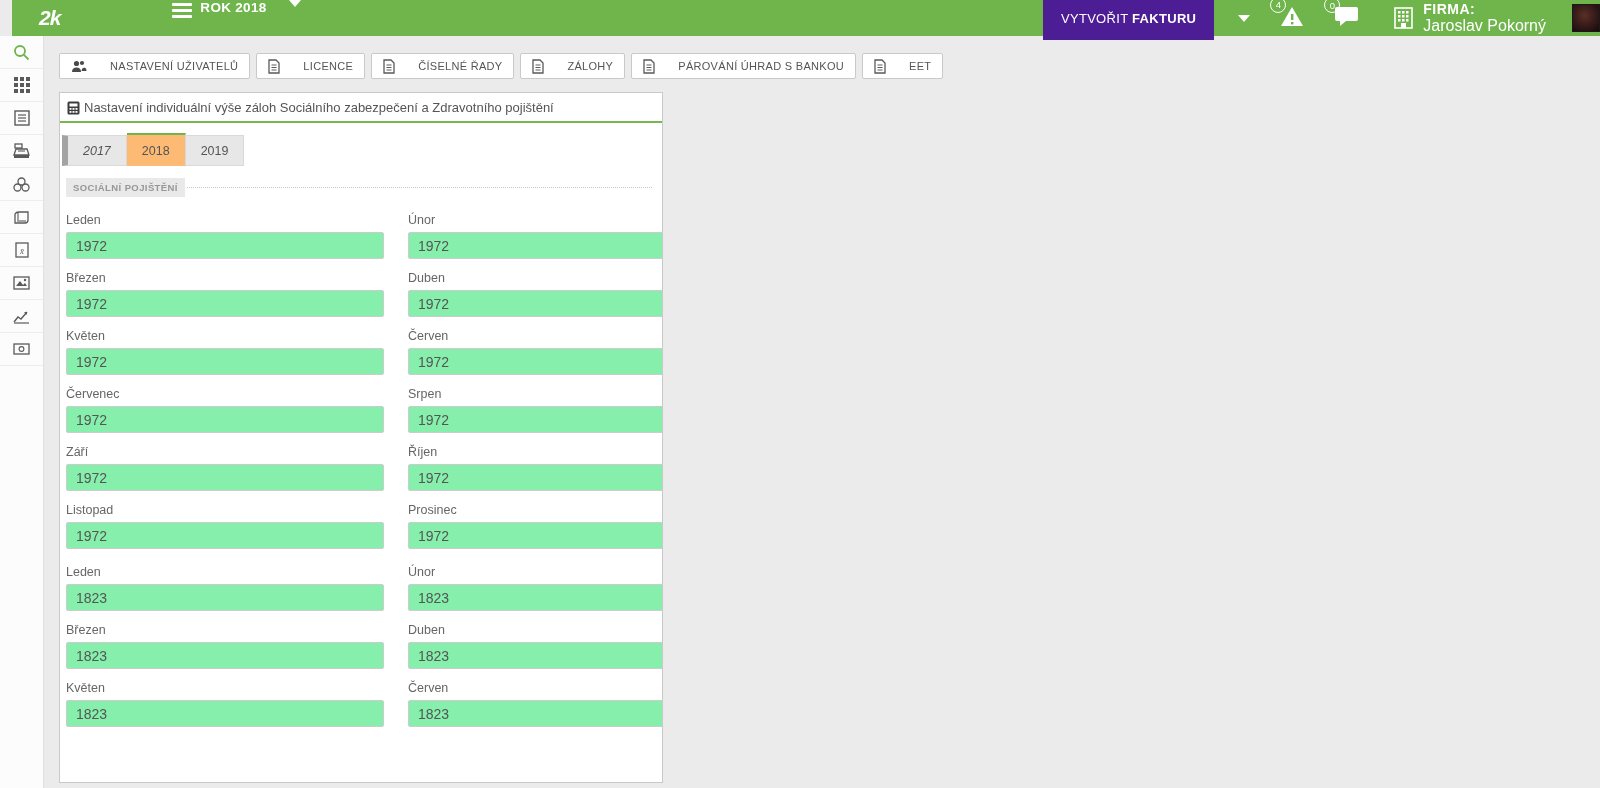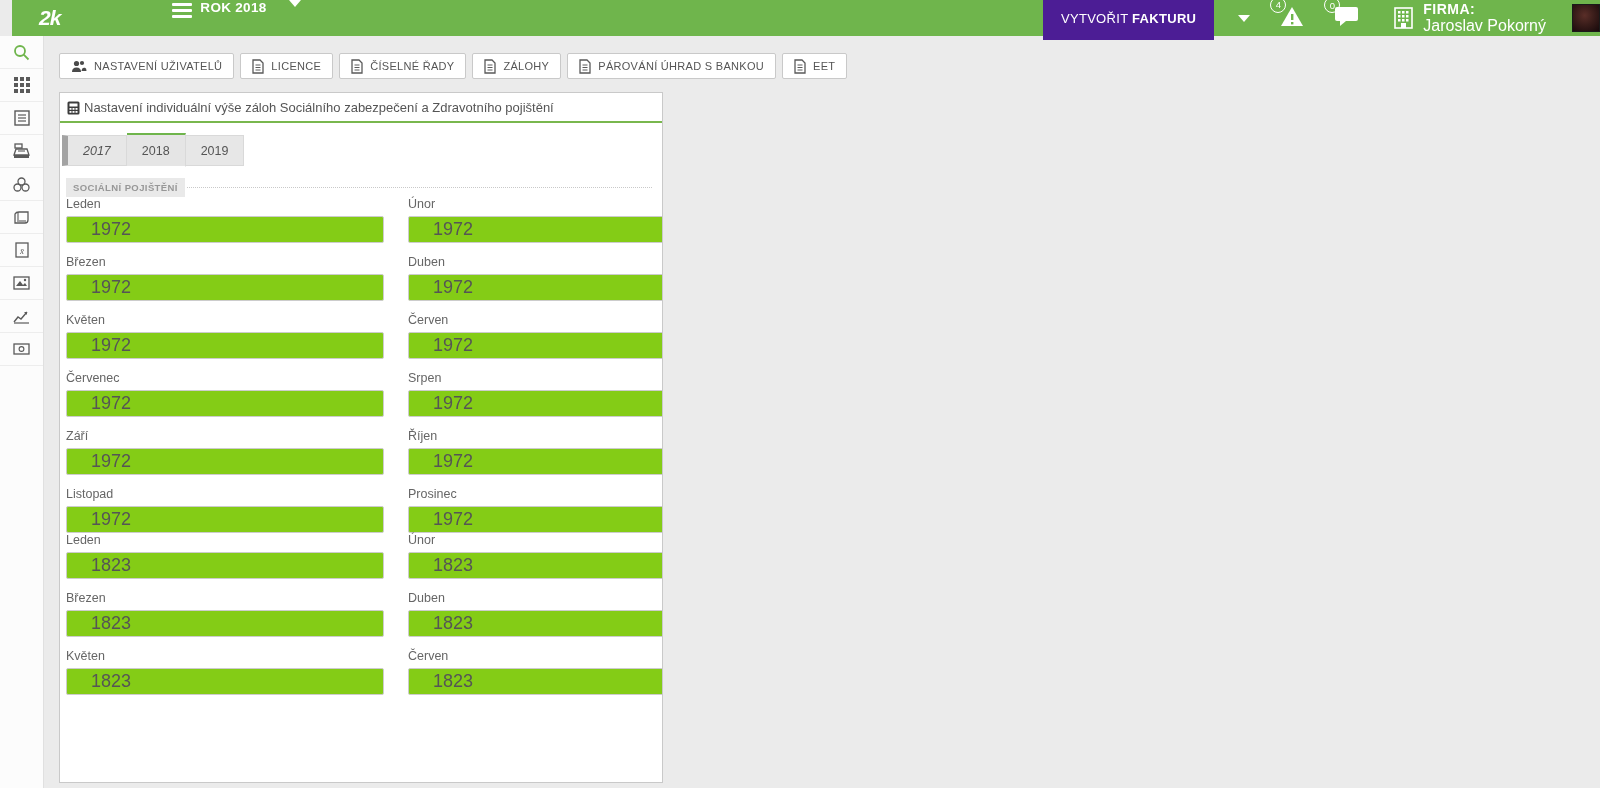--- a/index.html
+++ b/index.html
@@ -62,57 +62,57 @@
     width:100%; height:33px; display:flex; align-items:center; justify-content:center;
     border-bottom:1px solid #ededed; cursor:pointer;
   }
   .side-cell svg { display:block; }
 
   
   .main { position:absolute; top:36px; left:44px; width:1556px; height:752px; }
   .toolbar { padding:17px 0 0 15px; display:flex; gap:6px; }
   .tool-btn {
     height:26px; background:#fff; border:1px solid #c9c9c9; border-radius:2px;
-    display:inline-flex; align-items:center; padding:0 11px; gap:7px; cursor:pointer;
+    display:inline-flex; align-items:center; padding:0 11px; gap:23px; cursor:pointer;
     font-family:inherit; font-size:11px; color:#555; letter-spacing:.3px; white-space:nowrap;
   }
 
   .panel {
     margin:13px 0 0 15px; width:604px; height:691px;
     background:#fff; border:1px solid #c9c9c9; overflow:hidden;
   }
   .panel-header {
     display:flex; align-items:center; gap:4px; padding:7px 8px 6px 7px;
     font-size:13px; color:#555; border-bottom:2px solid #79b74e;
   }
   .tabs { display:flex; margin:12px 0 0 2px; }
   .tab {
     height:31px; padding:0 15px; display:flex; align-items:center; font-size:12.5px;
     color:#555; background:#e7e7e7; border:1px solid #d9d9d9; border-left:none; cursor:pointer;
   }
   .tab:first-child { border-left:6px solid #a3a3a3;font-style:italic; }
   .tab.active {
-    background:#e5e5e5; border-top:2px solid #6fb54c; border-bottom:1px solid #fff;
+    background:#fdba74; border-top:2px solid #6fb54c; border-bottom:1px solid #fff;
     height:34px; margin-top:-2px; position:relative;
   }
   .panel-body { padding:0 10px 0 6px; }
   .section-head { display:flex; align-items:center; margin-top:11px; }
   .section-badge {
     background:#e9e9e9; color:#979797; font-size:9.5px; font-weight:bold;
     letter-spacing:.4px; padding:4px 7px; white-space:nowrap;
   }
   .section-rule { flex:1; border-top:1px dotted #c9c9c9; margin-left:2px; }
   .fields-grid {
-    margin-top:0; display:grid; grid-template-columns:318px 319px;
+    margin-top:16px; display:grid; grid-template-columns:318px 319px;
     column-gap:24px; row-gap:12px;
   }
   .field-label { font-size:12.5px; color:#666; margin-bottom:5px; }
   .field-input {
     width:100%; height:27px; border:1px solid #ccc; border-radius:2px;
-    padding:0 24px; font-family:inherit; font-size:18px; color:#555; background:#84cc16;
+    padding:0 9px; font-family:inherit; font-size:14px; color:#555; background:#86efac;
   }
 </style>
 </head>
 <body>
 
 <div class="topbar">
   <div class="logo">2k</div>
   <div class="hamburger">
     <span></span>
       <span></span>

